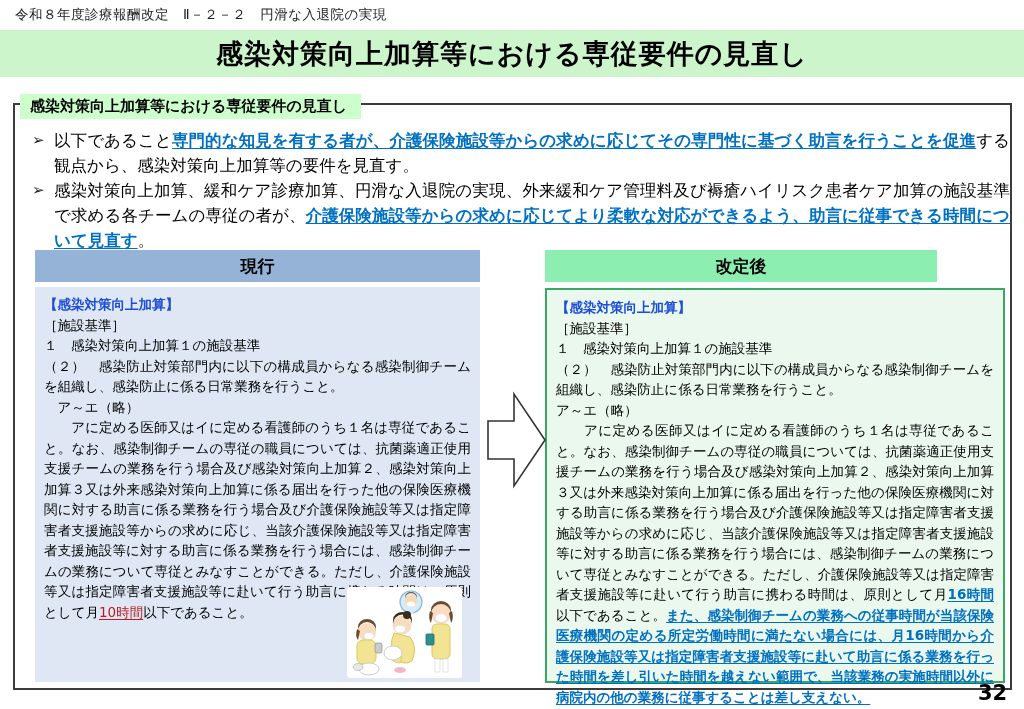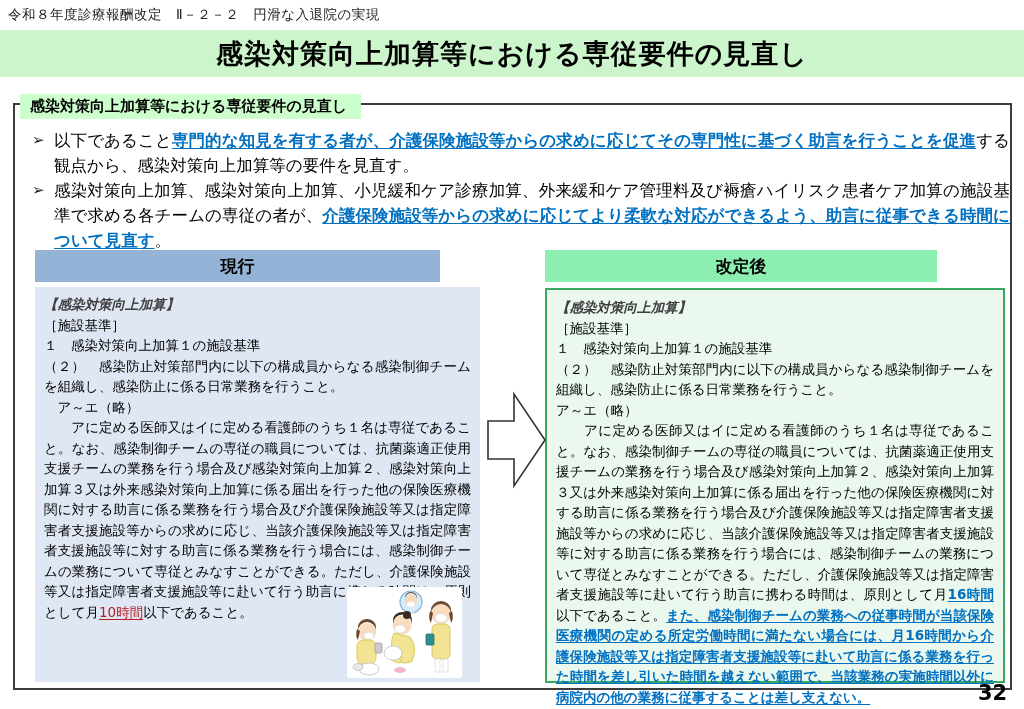--- a/index.html
+++ b/index.html
@@ -14,21 +14,21 @@
     --frame:#3c3c3c;
   }
   *{margin:0;padding:0;box-sizing:border-box;}
   html,body{background:#888;}
   .page{
     position:relative;width:1024px;height:709px;background:#ffffff;
     font-family:"DejaVu Sans","Liberation Sans",sans-serif;color:#111;
     overflow:hidden;margin:0 auto;
   }
   .top-header{
-    position:absolute;left:8px;top:6px;font-size:13.5px;color:#222;
+    position:absolute;left:15px;top:6px;font-size:13.5px;color:#222;
     letter-spacing:.5px;
   }
   .title-banner{
     position:absolute;left:0;top:30px;width:1024px;height:47px;
     background:var(--banner-green);display:flex;align-items:center;justify-content:center;
   }
   .title-banner .title{font-size:27px;font-weight:bold;color:#000;letter-spacing:1px;}
   .content-frame{
     position:absolute;left:13px;top:103px;width:999px;height:587px;
     border:2px solid var(--frame);background:transparent;
@@ -42,33 +42,33 @@
   }
   .bullet{
     display:flex;align-items:flex-start;font-size:16.5px;line-height:25px;
   }
   .bullet .marker{flex:0 0 22px;color:#222;font-size:15px;line-height:25px;}
   .bullet .btext{flex:1;text-align:justify;white-space:pre-wrap;}
   .col-header{
     position:absolute;height:32px;display:flex;align-items:center;justify-content:center;
     font-size:17px;font-weight:bold;color:#000;z-index:2;
   }
-  .col-header.current{left:35px;top:250px;width:405px;background:var(--cur-header-blue);}
+  .col-header.current{left:35px;top:250px;width:445px;background:var(--cur-header-blue);}
   .col-header.revised{left:545px;top:250px;width:392px;background:var(--rev-header-green);}
   .col-body{
     position:absolute;font-size:13.5px;line-height:20.5px;color:#000;z-index:1;
     padding:7px 9px;white-space:pre-wrap;text-align:justify;
   }
   .col-body.current{left:35px;top:287px;width:445px;height:395px;background:var(--cur-body-blue);}
   .col-body.revised{
     left:545px;top:288px;width:460px;height:395px;background:var(--rev-body-green);
     border:2px solid var(--rev-border-green);
   }
   .seg-plain{color:#000;}
-  .seg-bold{color:#404040;font-weight:bold;font-style:italic;}
+  .seg-bold{color:#1d4ed8;font-weight:bold;}
   .seg-underline{color:#b91c1c;text-decoration:underline;text-underline-offset:2px;}
   .seg-blue{color:var(--blue);font-weight:bold;text-decoration:underline;text-underline-offset:2px;}
   .transform-arrow{position:absolute;left:486px;top:391px;z-index:2;}
   .illustration{
     position:absolute;left:347px;top:587px;width:115px;height:91px;z-index:2;
     background:#fff;border-radius:3px;
   }
   .page-number{
     position:absolute;left:978px;top:681px;font-size:21px;font-weight:bold;color:#000;z-index:4;
     background:transparent;
@@ -89,21 +89,21 @@
 
   <div class="section-label">感染対策向上加算等における専従要件の見直し</div>
 
   <div class="bullets">
     <div class="bullet">
       <span class="marker">➢</span>
       <span class="btext"><span class="seg-plain">以下であること</span><span class="seg-blue">専門的な知見を有する者が、介護保険施設等からの求めに応じてその専門性に基づく助言を行うことを促進</span><span class="seg-plain">する観点から、感染対策向上加算等の要件を見直す。</span></span>
     </div>
     <div class="bullet">
       <span class="marker">➢</span>
-      <span class="btext"><span class="seg-plain">感染対策向上加算、感染対策向上加算、小児緩和ケア診療加算、外来緩和ケア管理料及び褥瘡ハイリスク患者ケア加算の施設基準で求める各チームの専従の者が、</span><span class="seg-blue">介護保険施設等からの求めに応じてより柔軟な対応ができるよう、助言に従事できる時間について見直す</span><span class="seg-plain">。</span></span>
+      <span class="btext"><span class="seg-plain">感染対策向上加算、緩和ケア診療加算、円滑な入退院の実現、外来緩和ケア管理料及び褥瘡ハイリスク患者ケア加算の施設基準で求める各チームの専従の者が、</span><span class="seg-blue">介護保険施設等からの求めに応じてより柔軟な対応ができるよう、助言に従事できる時間について見直す</span><span class="seg-plain">。</span></span>
     </div>
   </div>
 
   <div class="col-header current">現行</div>
   <div class="col-body current"><span class="seg-bold">【感染対策向上加算】
 </span><span class="seg-plain">［施設基準］
 １　感染対策向上加算１の施設基準
 （２）　感染防止対策部門内に以下の構成員からなる感染制御チームを組織し、感染防止に係る日常業務を行うこと。
 　ア～エ（略）
 　　アに定める医師又はイに定める看護師のうち１名は専従であること。なお、感染制御チームの専従の職員については、抗菌薬適正使用支援チームの業務を行う場合及び感染対策向上加算２、感染対策向上加算３又は外来感染対策向上加算に係る届出を行った他の保険医療機関に対する助言に係る業務を行う場合及び介護保険施設等又は指定障害者支援施設等からの求めに応じ、当該介護保険施設等又は指定障害者支援施設等に対する助言に係る業務を行う場合には、感染制御チームの業務について専従とみなすことができる。ただし、介護保険施設等又は指定障害者支援施設等に赴いて行う助言に携わる時間は、原則として月</span><span class="seg-underline">10時間</span><span class="seg-plain">以下であること。</span></div>

